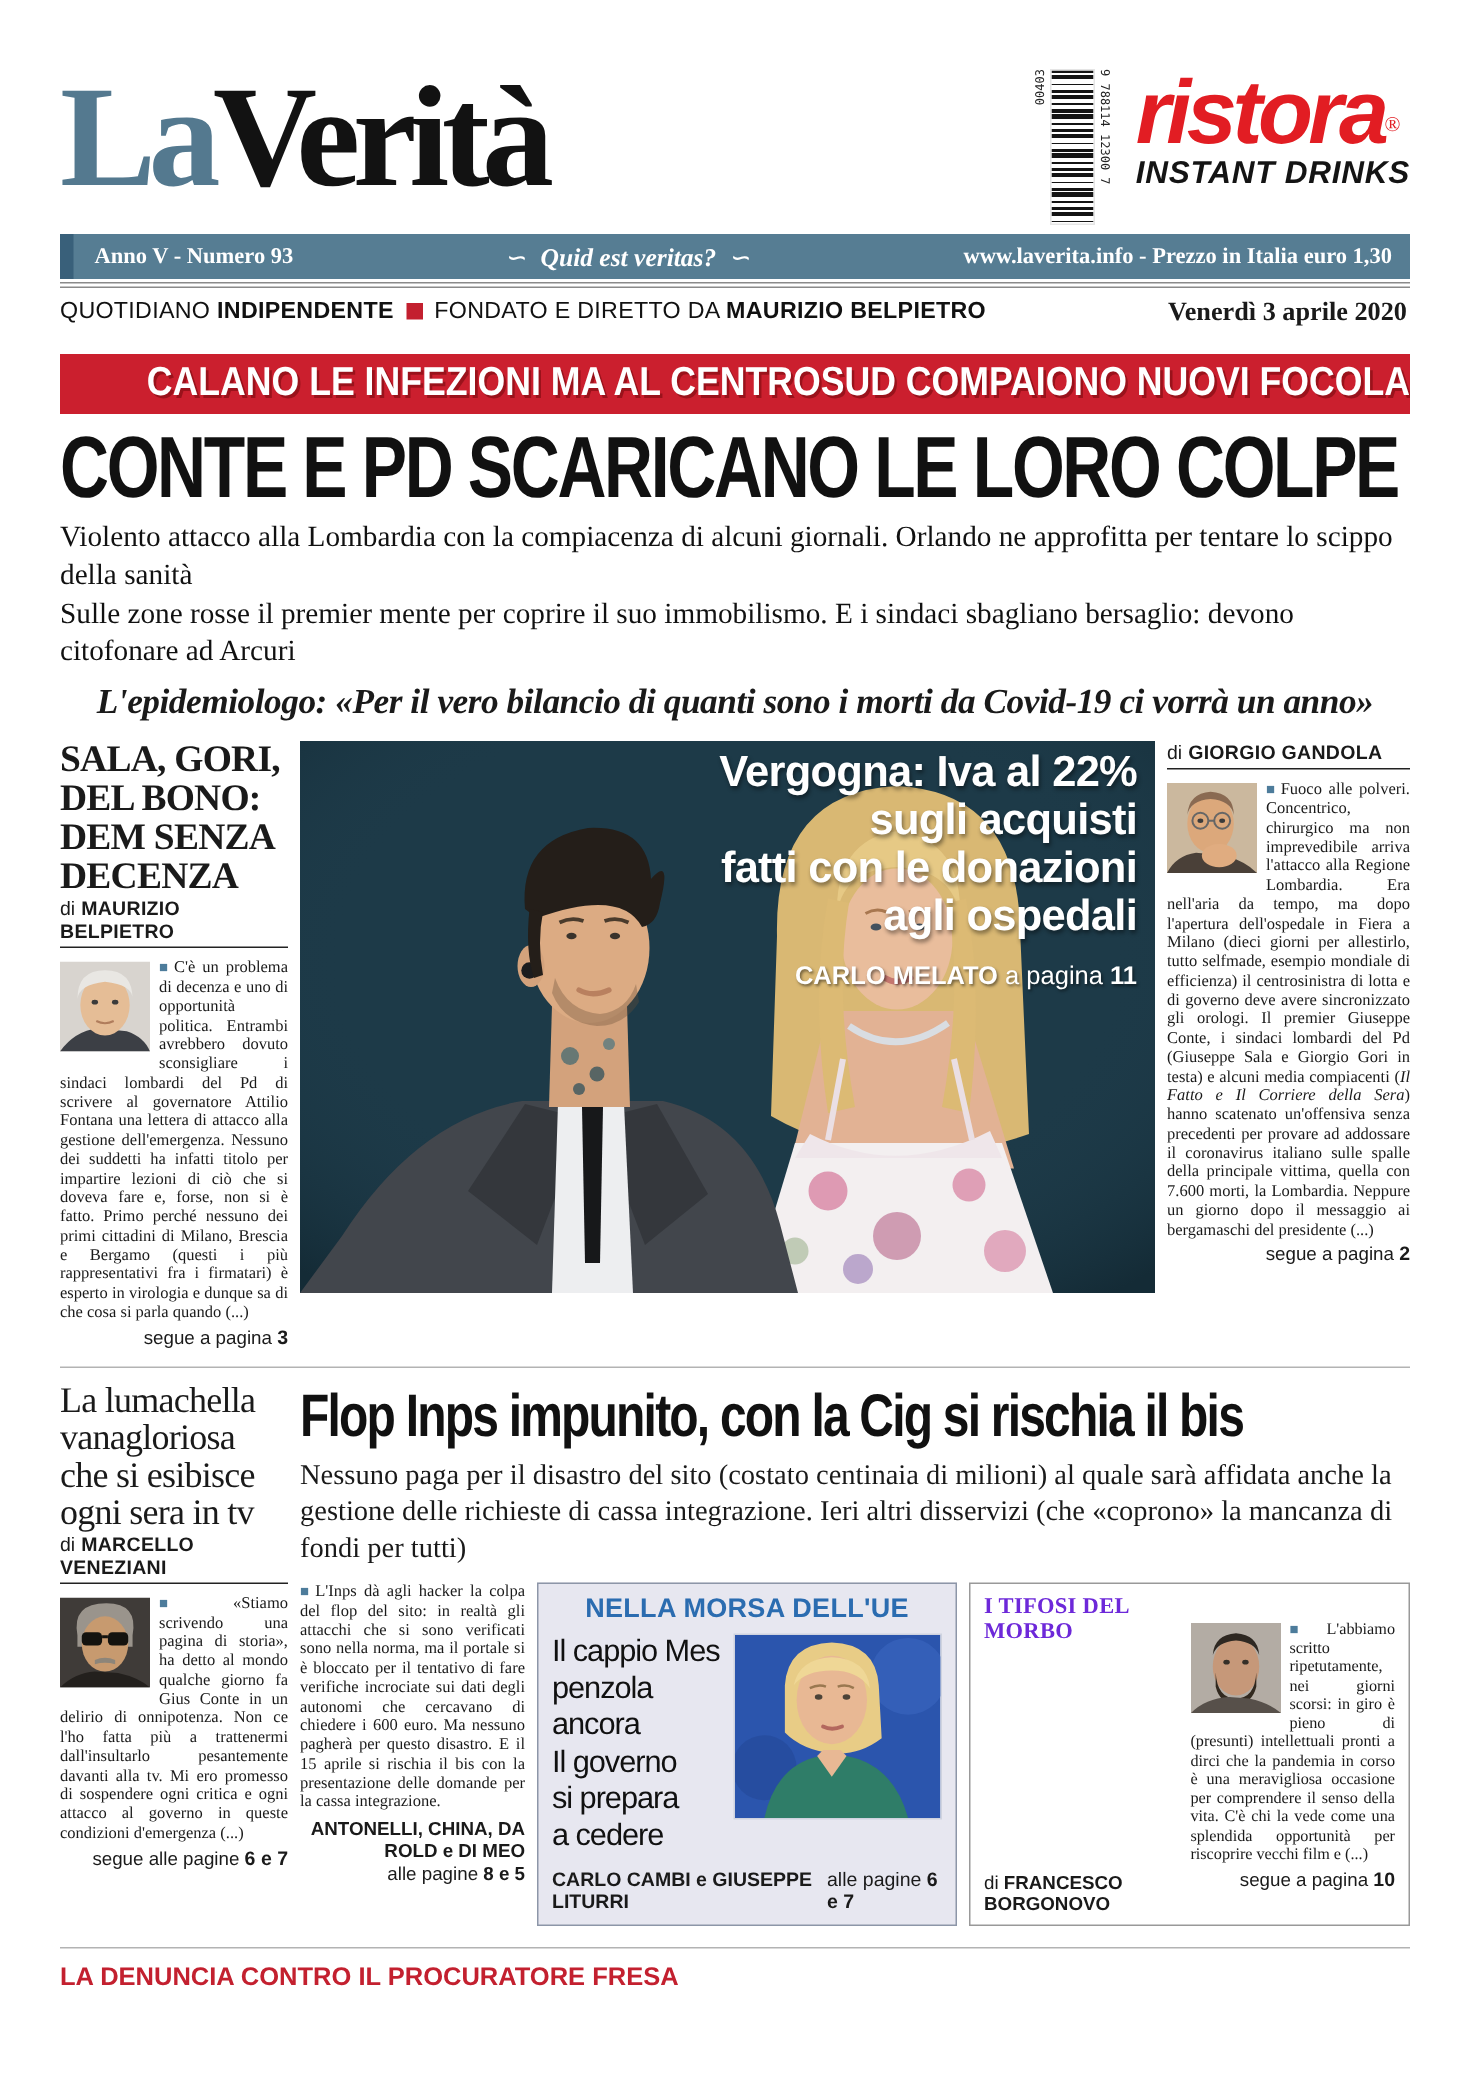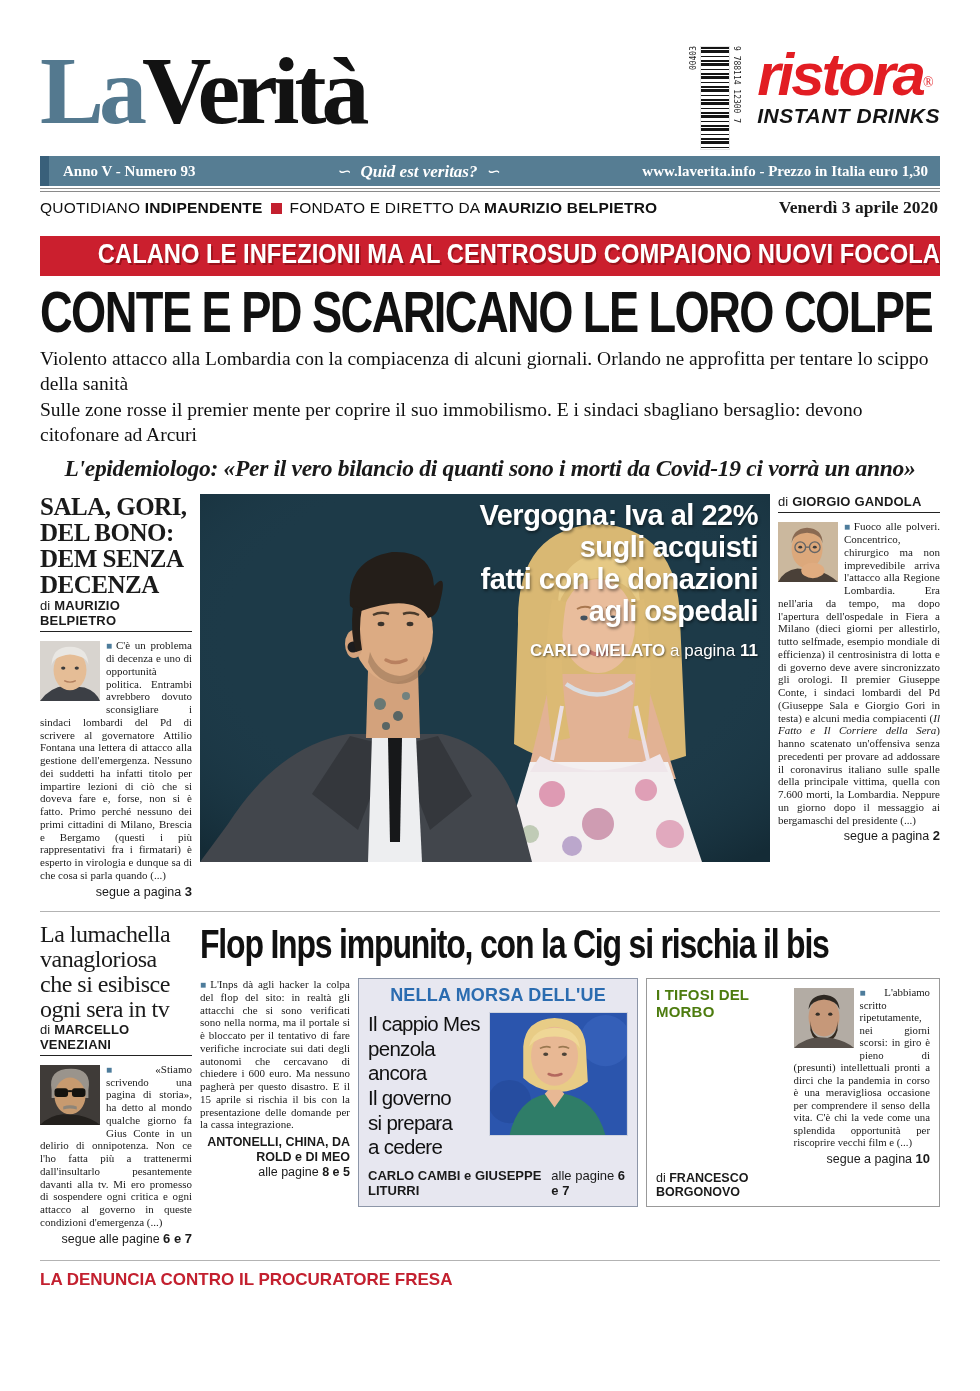--- a/index.html
+++ b/index.html
@@ -107,26 +107,26 @@
   .ue-inner { display:flex; gap:8px; margin-top:6px; }
   .ue-headline { width:114px; font-weight:400; font-size:20.5px; line-height:1.2; letter-spacing:-0.7px; white-space:pre-line; color:#111; }
   .ue-photo { width:140px; height:124px; border:1px solid #cfd3df; }
   .ue-photo svg { width:100%; height:100%; display:block; }
   .ue-footer { display:flex; justify-content:space-between; align-items:baseline; margin-top:8px; font-size:13px; }
   .ue-authors { font-weight:700; }
   .ue-pages b { font-weight:700; }
 
   .morbo-box { width:294px; border:1px solid #999999; padding:7px 9px; display:flex; gap:9px; }
   .morbo-left { width:132px; display:flex; flex-direction:column; }
-  .morbo-kicker { font-family:Liberation Sans, sans-serif; font-weight:700; font-size:15px; color:#4d7c0f; letter-spacing:0.2px; }
+  .morbo-kicker { font-family:Liberation Serif, serif; font-weight:700; font-size:15px; color:#6d28d9; letter-spacing:0.2px; }
   .morbo-headline { margin-top:8px; text-align:right; font-size:25px; line-height:1.14; letter-spacing:-0.6px; white-space:pre-line; }
   .morbo-byline { margin-top:auto; font-family:"Liberation Sans", sans-serif; font-size:12.5px; }
   .morbo-byline .name { font-weight:700; }
   .morbo-right { width:140px; }
-  .morbo-right .article-body { margin-top:0; font-size:10.8px; }
+  .morbo-right .article-body { margin-top:17px; font-size:10.8px; }
 
   
   .section3 { display:flex; gap:8px; margin-top:14px; border-top:1px solid #b3b3b3; padding-top:9px; }
   .s3-left { width:600px; }
   .s3-kicker { font-family:"Liberation Sans", sans-serif; font-weight:700; font-size:17px; color:#c3202f; letter-spacing:0; }
 </style>
 </head>
 <body>
 
 <div class="page">
@@ -303,20 +303,21 @@
               <path d="M0 62 Q10 52 24 51 L40 52 Q54 55 62 62 Z" fill="#23201d"></path>
             </svg>
         </span>
         <span class="bullet">■</span><span>«Stiamo scrivendo una pagina di storia», ha detto al mondo qualche giorno fa Gius Conte in un delirio di onnipotenza. Non ce l'ho fatta più a trattenermi dall'insultarlo pesantemente davanti alla tv. Mi ero promesso di sospendere ogni critica e ogni attacco al governo in queste condizioni d'emergenza (...)</span>
         <div class="segue"><span>segue alle pagine</span> <b>6 e 7</b></div>
       </div>
     </div>
 
     <div class="s2-right">
       <div class="inps-headline"><span>Flop Inps impunito, con la Cig si rischia il bis</span></div>
+      <div class="inps-deck">Nessuno paga per il disastro del sito (costato centinaia di milioni) al quale sarà affidata anche la gestione delle richieste di cassa integrazione. Ieri altri disservizi (che «coprono» la mancanza di fondi per tutti)</div>
       <div class="s2-row">
 
         <div class="inps-col">
           <div class="article-body" style="margin-top:0;">
             <span class="bullet">■</span><span>L'Inps dà agli hacker la colpa del flop del sito: in realtà gli attacchi che si sono verificati sono nella norma, ma il portale si è bloccato per il tentativo di fare verifiche incrociate sui dati degli autonomi che cercavano di chiedere i 600 euro. Ma nessuno pagherà per questo disastro. E il 15 aprile si rischia il bis con la presentazione delle domande per la cassa integrazione.</span>
           </div>
           <div class="inps-authors">ANTONELLI, CHINA, DA ROLD e DI MEO</div>
           <div class="inps-pages"><span>alle pagine</span> <b>8 e 5</b></div>
         </div>
 

